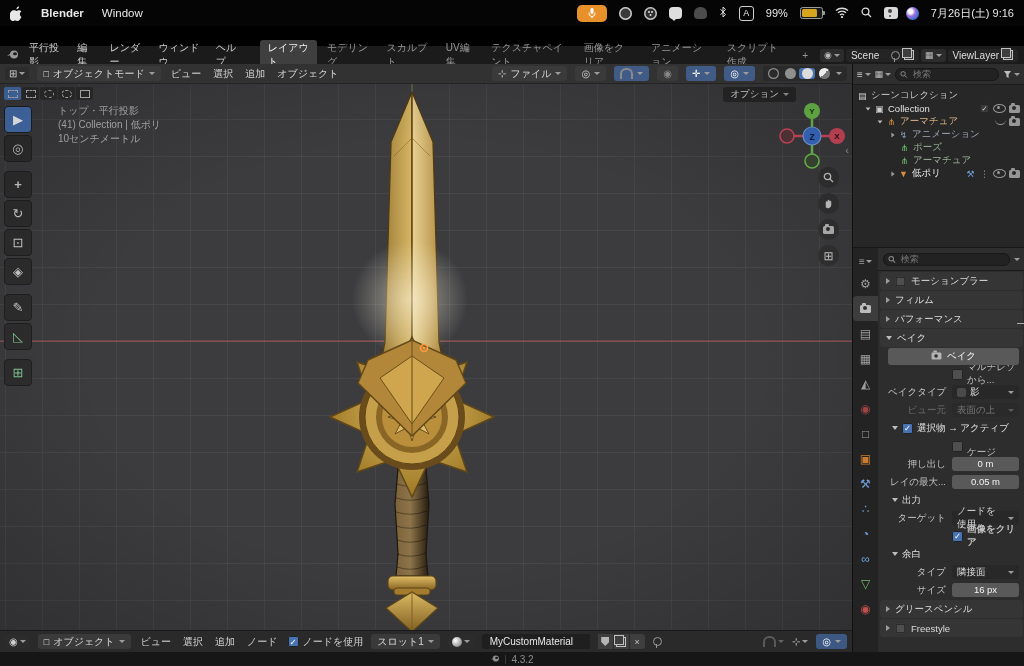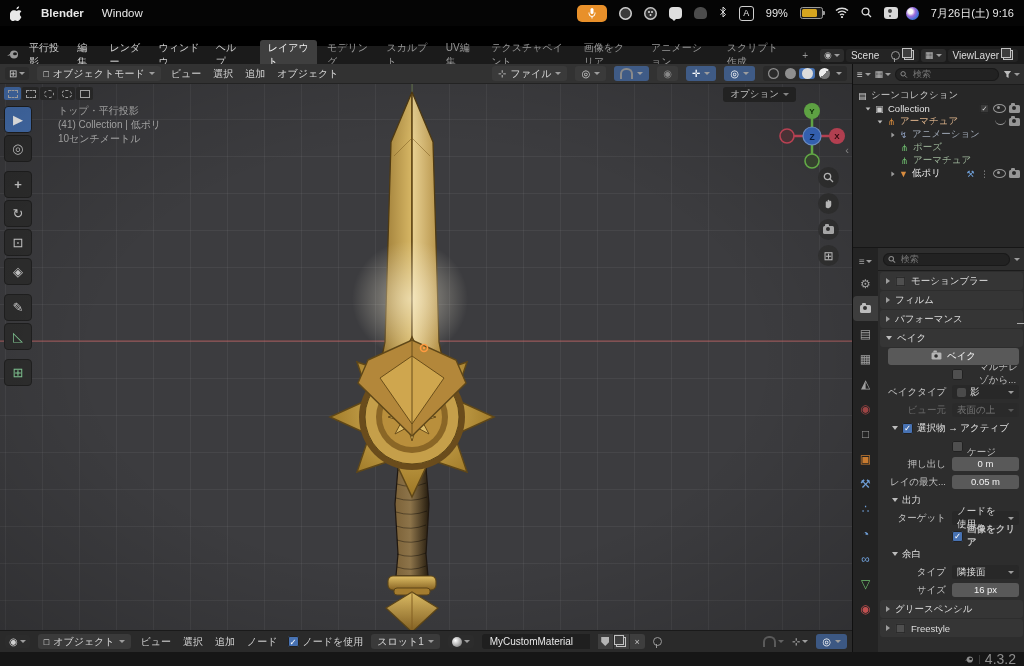--- a/index.html
+++ b/index.html
@@ -130,22 +130,22 @@
   .prow .ctl{flex:1;display:flex;}
   .field{flex:1;background:#595959;border-radius:3px;height:14px;line-height:14px;text-align:center;color:#f2f2f2;}
   .drop{flex:1;background:#282828;border-radius:3px;height:14px;display:flex;align-items:center;padding:0 5px;color:#ddd;gap:4px;}
   .drop .grow{flex:1;}
   .bigbtn{flex:1;background:#595959;border-radius:3px;height:17px;display:flex;align-items:center;justify-content:center;color:#f5f5f5;gap:5px;position:relative;}
   .dis{opacity:.4;}
   .preset-ic{width:10px;height:8px;border-top:1.5px solid #aaa;border-bottom:1.5px solid #aaa;position:relative;}
   .preset-ic::after{content:"";position:absolute;top:2.7px;left:0;width:10px;height:1.5px;background:#aaa;}
 
   
-  .statusbar{left:0;top:652px;width:1024px;height:14px;background:#161616;display:flex;align-items:center;justify-content:flex-end;
-             font-size:14px;color:#8d8d8d;padding:0 8px;box-sizing:border-box;gap:5px;}
+  .statusbar{left:0;top:652px;width:1024px;height:14px;background:#161616;display:flex;align-items:center;justify-content:center;
+             font-size:10px;color:#8d8d8d;padding:0 8px;box-sizing:border-box;gap:5px;}
   .vdiv{width:1px;height:9px;background:#3a3a3a;}
   .magnet{width:9px;height:9px;border:2px solid #8a8a8a;border-bottom:none;border-radius:6px 6px 0 0;display:inline-block;}
 </style>
 </head>
 <body>
 
 <div id="app">
 
   <div class="abs macbar">
     <span class="apple-icon">
@@ -663,21 +663,21 @@
         <div class="prow">
           <span class="bigbtn">
               <span class="cam" style="transform:scale(.9);filter:brightness(1.2);"></span>
               <span>ベイク</span>
             </span>
         </div>
         <div class="prow">
           <span class="lbl"></span>
           <span class="ctl" style="align-items:center;gap:4px;">
               <span class="cb"></span>
-              <span style="color:#c2c2c2;margin-left:12px;">マルチレゾから...</span>
+              <span style="color:#c2c2c2;">マルチレゾから...</span>
             </span>
         </div>
         <div class="prow">
           <span class="lbl">ベイクタイプ</span>
           <span class="ctl">
               <span class="drop">
                 <span style="width:9px;height:9px;border-radius:2px;background:#4a4a4a;display:inline-block;"></span>
                 <span class="grow">影</span>
                 <span class="car"></span>
               </span>

